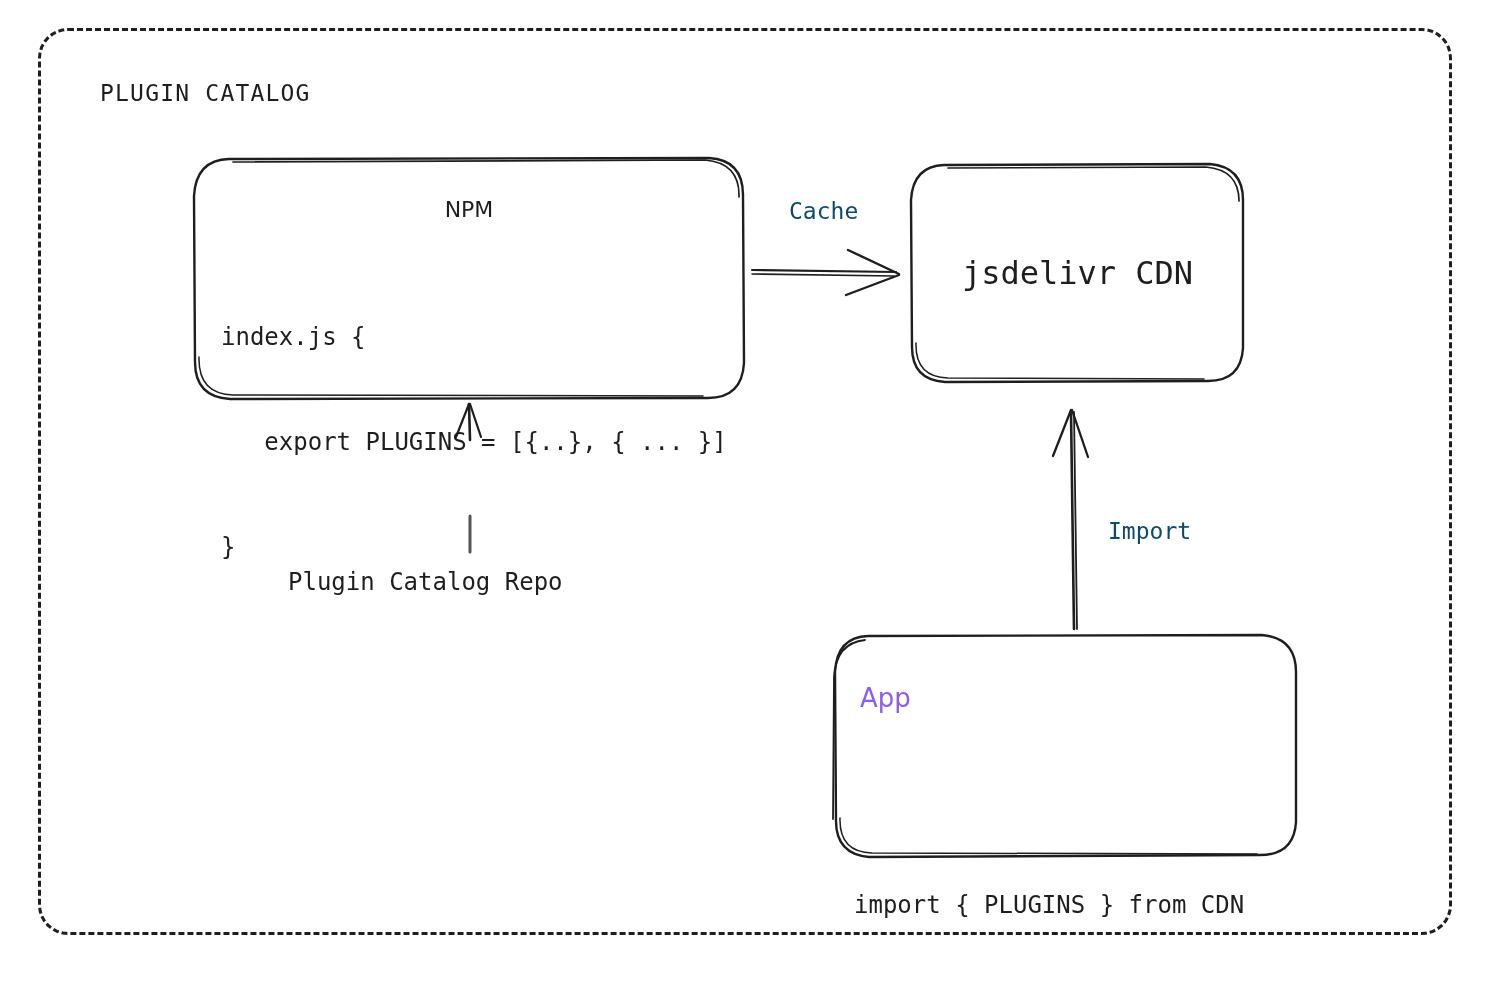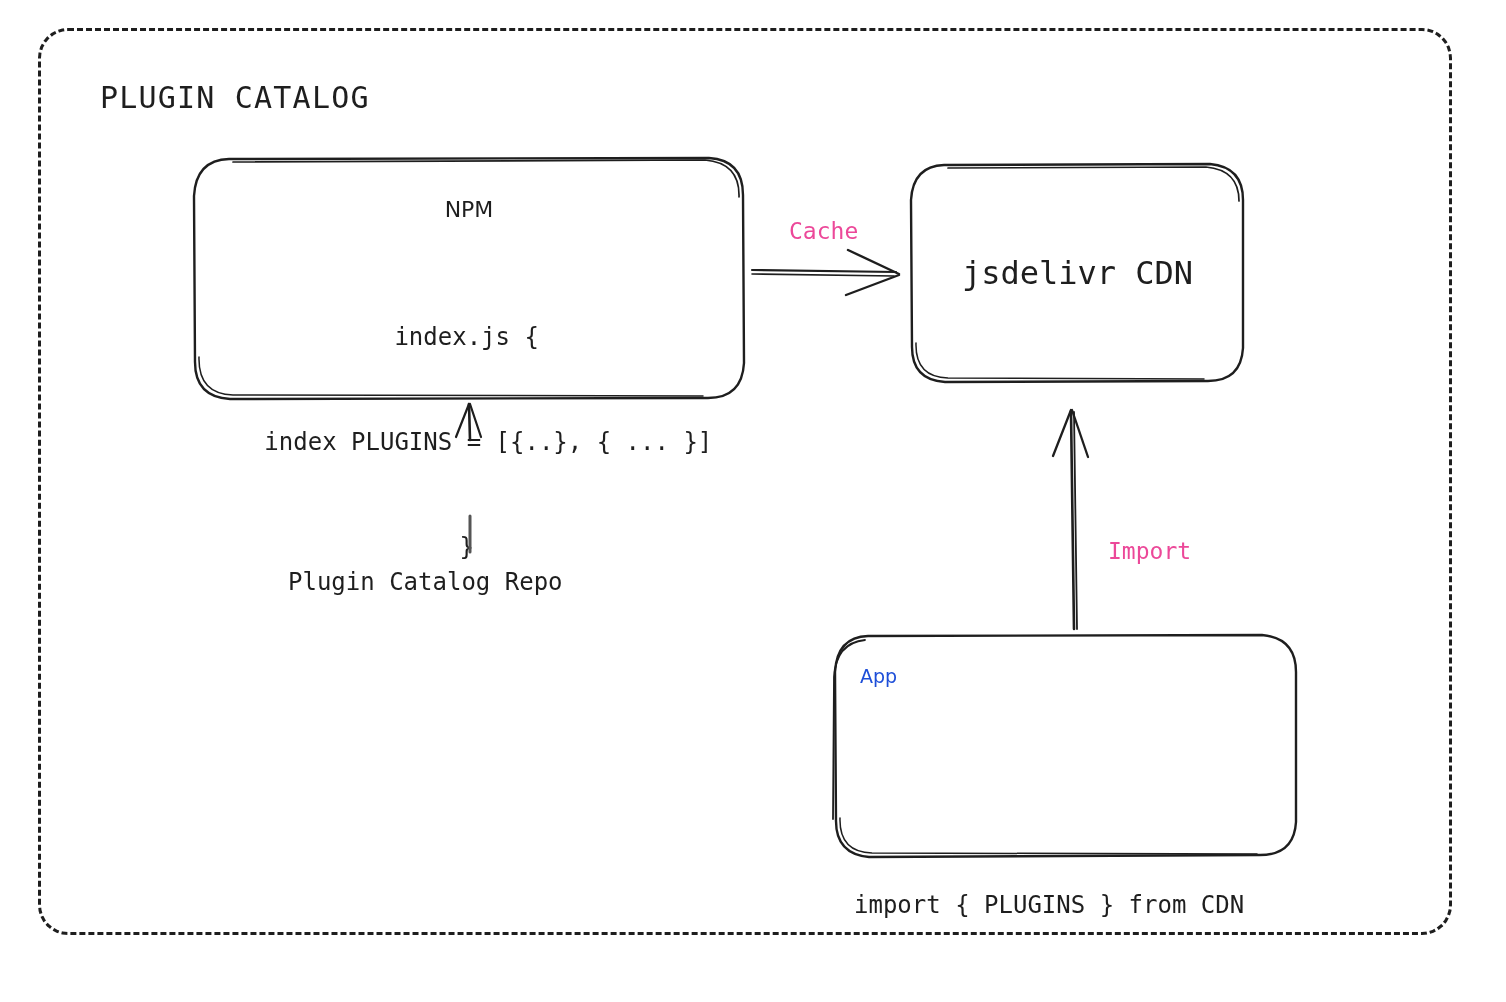--- a/index.html
+++ b/index.html
@@ -23,21 +23,21 @@
     position: absolute;
     left: 38px;  top: 28px;
     width: 1414px; height: 907px;
     border: 3px dashed #1e1e1e;
     border-radius: 30px;
     box-sizing: border-box;
   }
   #catalog-title {
     position: absolute;
     left: 100px; top: 80px;
-    font-size: 30px;
+    font-size: 23px;
     letter-spacing: 1.2px;
     color: #1e1e1e;
     white-space: pre;
   }
 
   
   .box {
     position: absolute;
     box-sizing: border-box;
   }
@@ -62,21 +62,20 @@
     font-size: 22px;
     color: #1e1e1e;
   }
   #npm-code {
     position: absolute;
     left: 28px; top: 93px;
     font-size: 24px;
     line-height: 35px;
     color: #1e1e1e;
     white-space: pre;
-    text-align: center;
   }
   #npm-code div { white-space: pre; }
 
   
   #cdn-box { left: 910px; top: 163px; width: 335px; height: 220px; }
   #cdn-label {
     position: absolute;
     left: 0; top: 0; width: 100%; height: 100%;
     display: flex; align-items: center; justify-content: center;
     font-size: 32px;
@@ -100,41 +99,40 @@
     line-height: 36px;
     color: #1e1e1e;
     white-space: pre;
   }
   #repo-list div { white-space: pre; }
 
   
   #app-box { left: 832px; top: 633px; width: 466px; height: 225px; }
   #app-title {
     position: absolute;
-    left: 28px; top: 32px;
-    font-size: 19px;
-    color: #1d4ed8;
+    left: 28px; top: 50px;
+    font-size: 26px;
+    color: #8b5cf6;
   }
   #app-code {
     position: absolute;
     left: 22px; top: 97px;
     font-size: 24px;
     line-height: 63px;
     color: #1e1e1e;
     white-space: pre;
   }
   #app-code div { white-space: pre; margin-top: 18px; }
 
   
   .arrow-label {
     position: absolute;
     font-size: 23px;
-    color: #ec4899;
-    white-space: pre;
-    margin-top: 20px;
+    color: #0c4a6e;
+    white-space: pre;
   }
   #cache-label   { left: 789px;  top: 198px; }
   #webpack-label { left: 372px;  top: 447px; line-height: 33px; text-align: center; }
   #import-label  { left: 1108px; top: 518px; }
 
   
   #arrow-layer {
     position: absolute;
     left: 0; top: 0;
     width: 1506px; height: 1002px;
@@ -153,21 +151,21 @@
   <div id="npm-box" class="box">
     <svg viewBox="0 0 552 243" preserveAspectRatio="none">
       <path d="M 36 2 L 516 1 Q 550 3 550 38 L 551 206 Q 549 241 515 241 L 37 242 Q 2 240 2 205 L 1 39 Q 3 3 36 2 Z" fill="#ffffff" stroke="#1e1e1e" stroke-width="2.4" stroke-linecap="round"></path>
       <path d="M 40 5 L 512 3 Q 547 6 546 40" fill="none" stroke="#1e1e1e" stroke-width="1.7" stroke-linecap="round"></path>
       <path d="M 6 200 Q 5 237 40 238 L 510 239" fill="none" stroke="#1e1e1e" stroke-width="1.5" stroke-linecap="round"></path>
     </svg>
     <div class="box-inner">
       <div id="npm-title" class="sans">NPM</div>
       <div id="npm-code" class="mono">
         <div>index.js {</div>
-        <div>   index PLUGINS = [{..}, { ... }]</div>
+        <div>   export PLUGINS = [{..}, { ... }]</div>
         <div>}</div>
       </div>
     </div>
   </div>
 
   <div id="cdn-box" class="box">
     <svg viewBox="0 0 335 220" preserveAspectRatio="none">
       <path d="M 34 2 L 300 1 Q 333 4 333 37 L 333 185 Q 331 218 298 218 L 35 219 Q 2 217 2 184 L 1 37 Q 3 3 34 2 Z" fill="#ffffff" stroke="#1e1e1e" stroke-width="2.4" stroke-linecap="round"></path>
       <path d="M 38 5 L 296 4 Q 329 7 329 38" fill="none" stroke="#1e1e1e" stroke-width="1.7" stroke-linecap="round"></path>
       <path d="M 6 180 Q 5 214 38 215 L 294 216" fill="none" stroke="#1e1e1e" stroke-width="1.5" stroke-linecap="round"></path>

